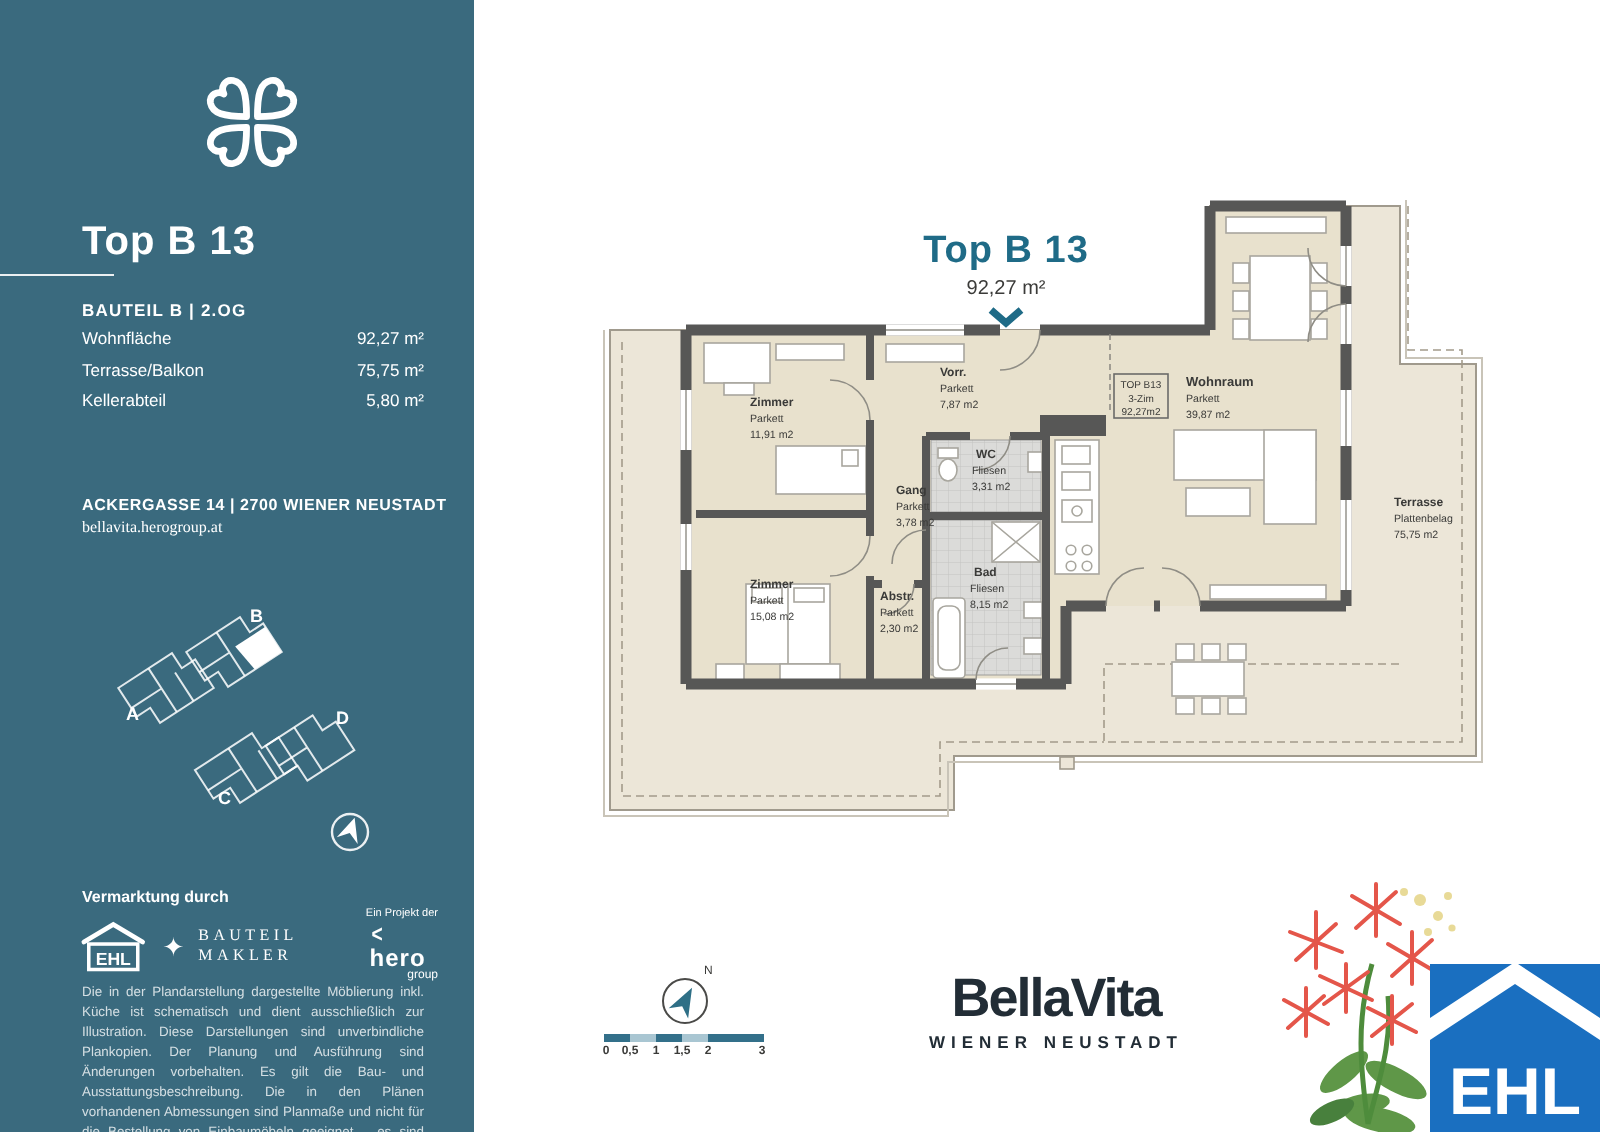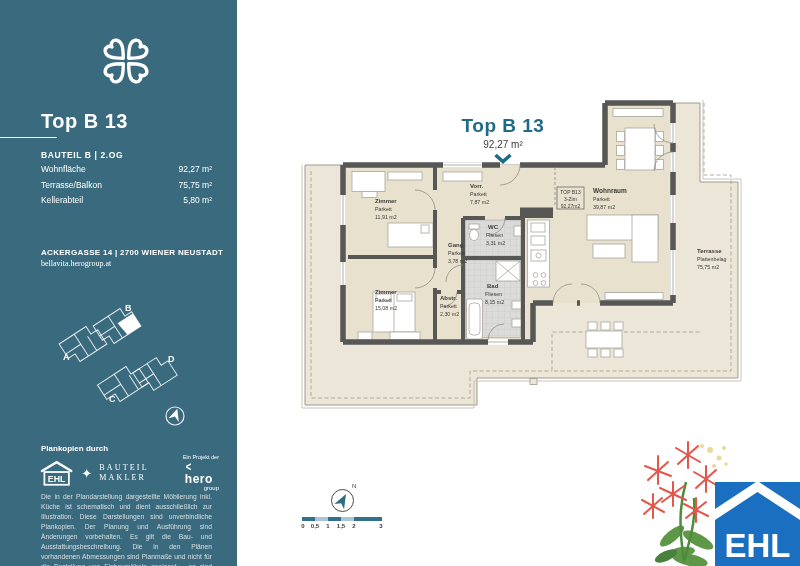--- a/index.html
+++ b/index.html
@@ -116,21 +116,21 @@
         <text x="90" y="13">B</text>
         <text x="74" y="104">C</text>
         <text x="133" y="64">D</text>
       </g>
       <g>
         <circle cx="140" cy="118" r="9" stroke="rgba(255,255,255,.9)" stroke-width="1.2" fill="none"></circle>
         <polygon points="140,110.5 134.5,122.5 140,118.5 145.5,122.5" fill="#ffffff" transform="rotate(18,140,118)"></polygon>
       </g>
     </svg>
 
-    <div class="abs sb-vermarktung">Plankopien durch</div>
+    <div class="abs sb-vermarktung">Vermarktung durch</div>
 
     <div class="abs logo-row">
       <svg width="36" height="28" viewBox="0 0 36 28">
         <path d="M 3 12 L 18 3 L 33 12" stroke="#fff" stroke-width="2.4" fill="none" stroke-linecap="round"></path>
         <rect x="5.5" y="13" width="25" height="13" stroke="#fff" stroke-width="1.8" fill="none"></rect>
         <text x="18" y="23.5" text-anchor="middle" font-size="9" font-weight="bold" fill="#fff">EHL</text>
       </svg>
       <span class="star-sep">✦</span>
       <div class="winegg">
         <div>BAUTEIL</div>
@@ -317,20 +317,24 @@
     <div style="width:13px;background:#a9c6d2"></div>
     <div style="width:28px;background:#33708a"></div>
   </div>
   <span class="scale-num" style="left:303px">0</span>
   <span class="scale-num" style="left:315px">0,5</span>
   <span class="scale-num" style="left:328px">1</span>
   <span class="scale-num" style="left:341px">1,5</span>
   <span class="scale-num" style="left:354px">2</span>
   <span class="scale-num" style="left:381px">3</span>
 
+  <div class="abs brand">
+    <div class="b1">BellaVita</div>
+    <div class="b2">WIENER NEUSTADT</div>
+  </div>
 
   <svg class="abs" style="left:632px;top:438px" width="100" height="128" viewBox="0 0 100 128">
     <g fill="#57923f" opacity="0.95">
       <ellipse cx="40" cy="98" rx="15" ry="5.5" transform="rotate(-40,40,98)"></ellipse>
       <ellipse cx="66" cy="102" rx="17" ry="6" transform="rotate(28,66,102)"></ellipse>
       <ellipse cx="50" cy="114" rx="13" ry="5" transform="rotate(-8,50,114)"></ellipse>
       <ellipse cx="58" cy="122" rx="18" ry="6" transform="rotate(12,58,122)"></ellipse>
       <ellipse cx="34" cy="118" rx="12" ry="5" fill="#3f7a33" transform="rotate(-25,34,118)"></ellipse>
     </g>
     <path d="M 52 124 C 48 95 46 72 54 44 M 52 124 C 58 100 64 84 62 60" stroke="#4e8c3c" stroke-width="2.5" fill="none"></path>

